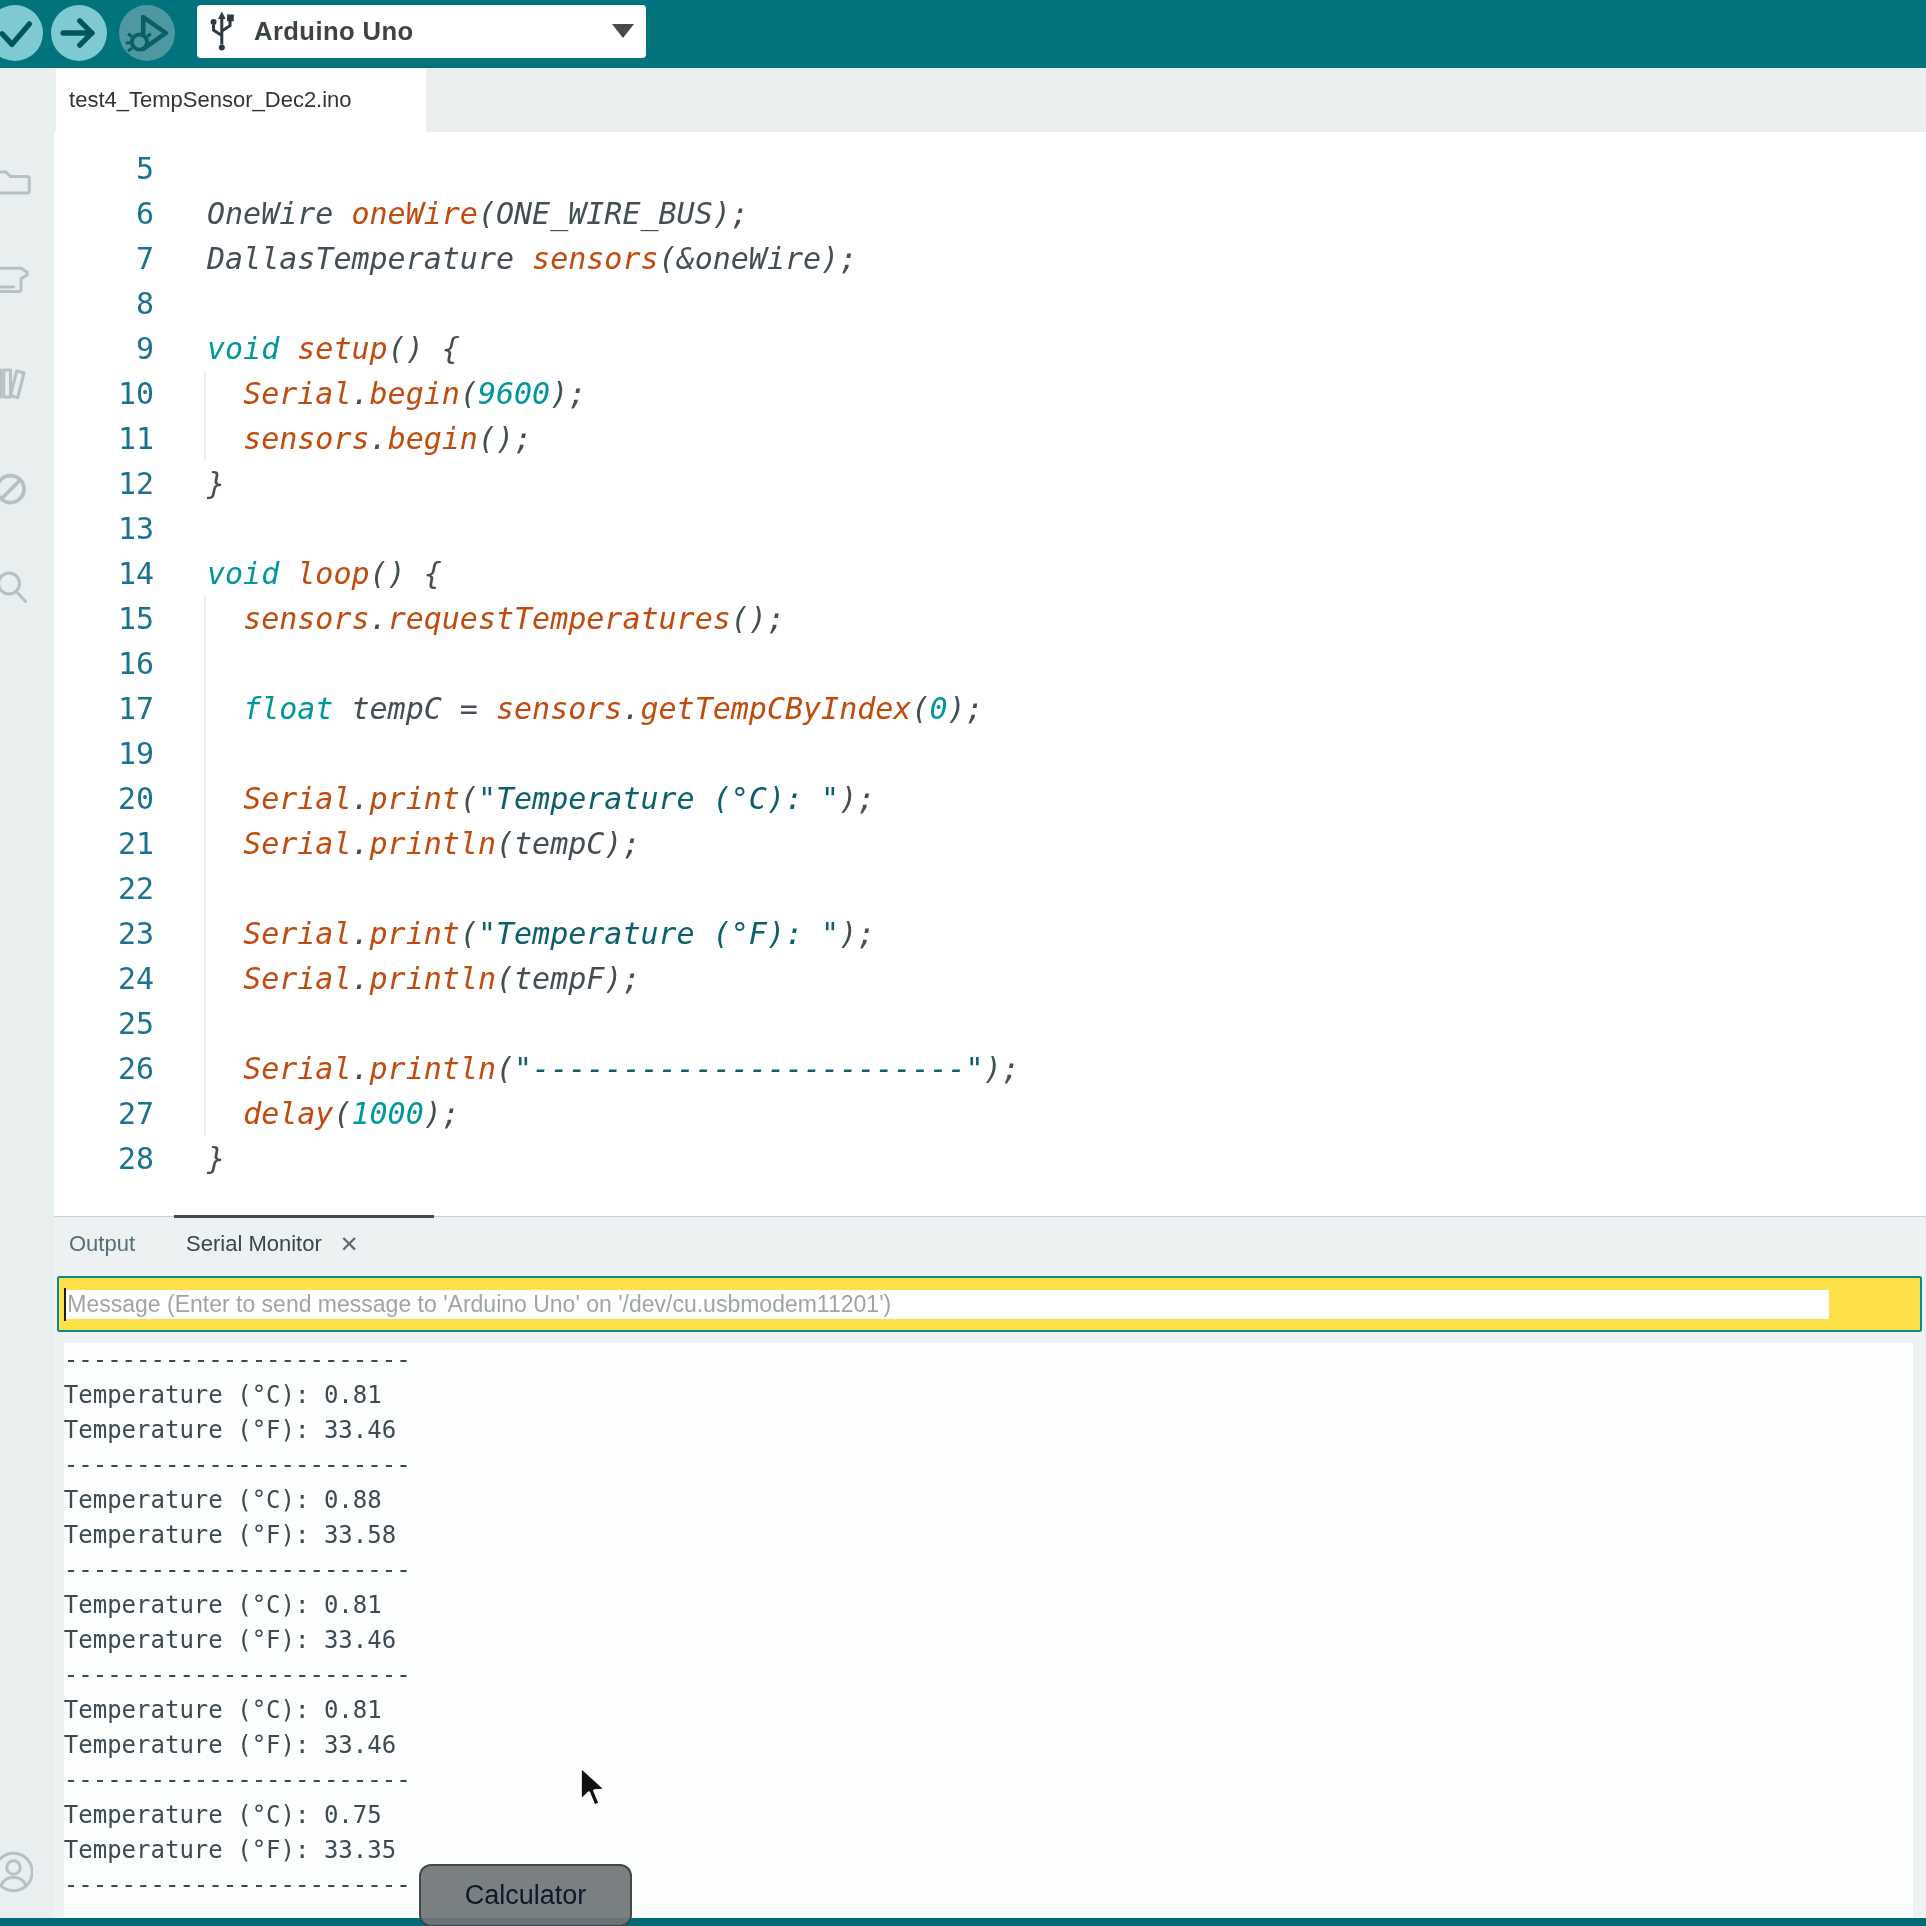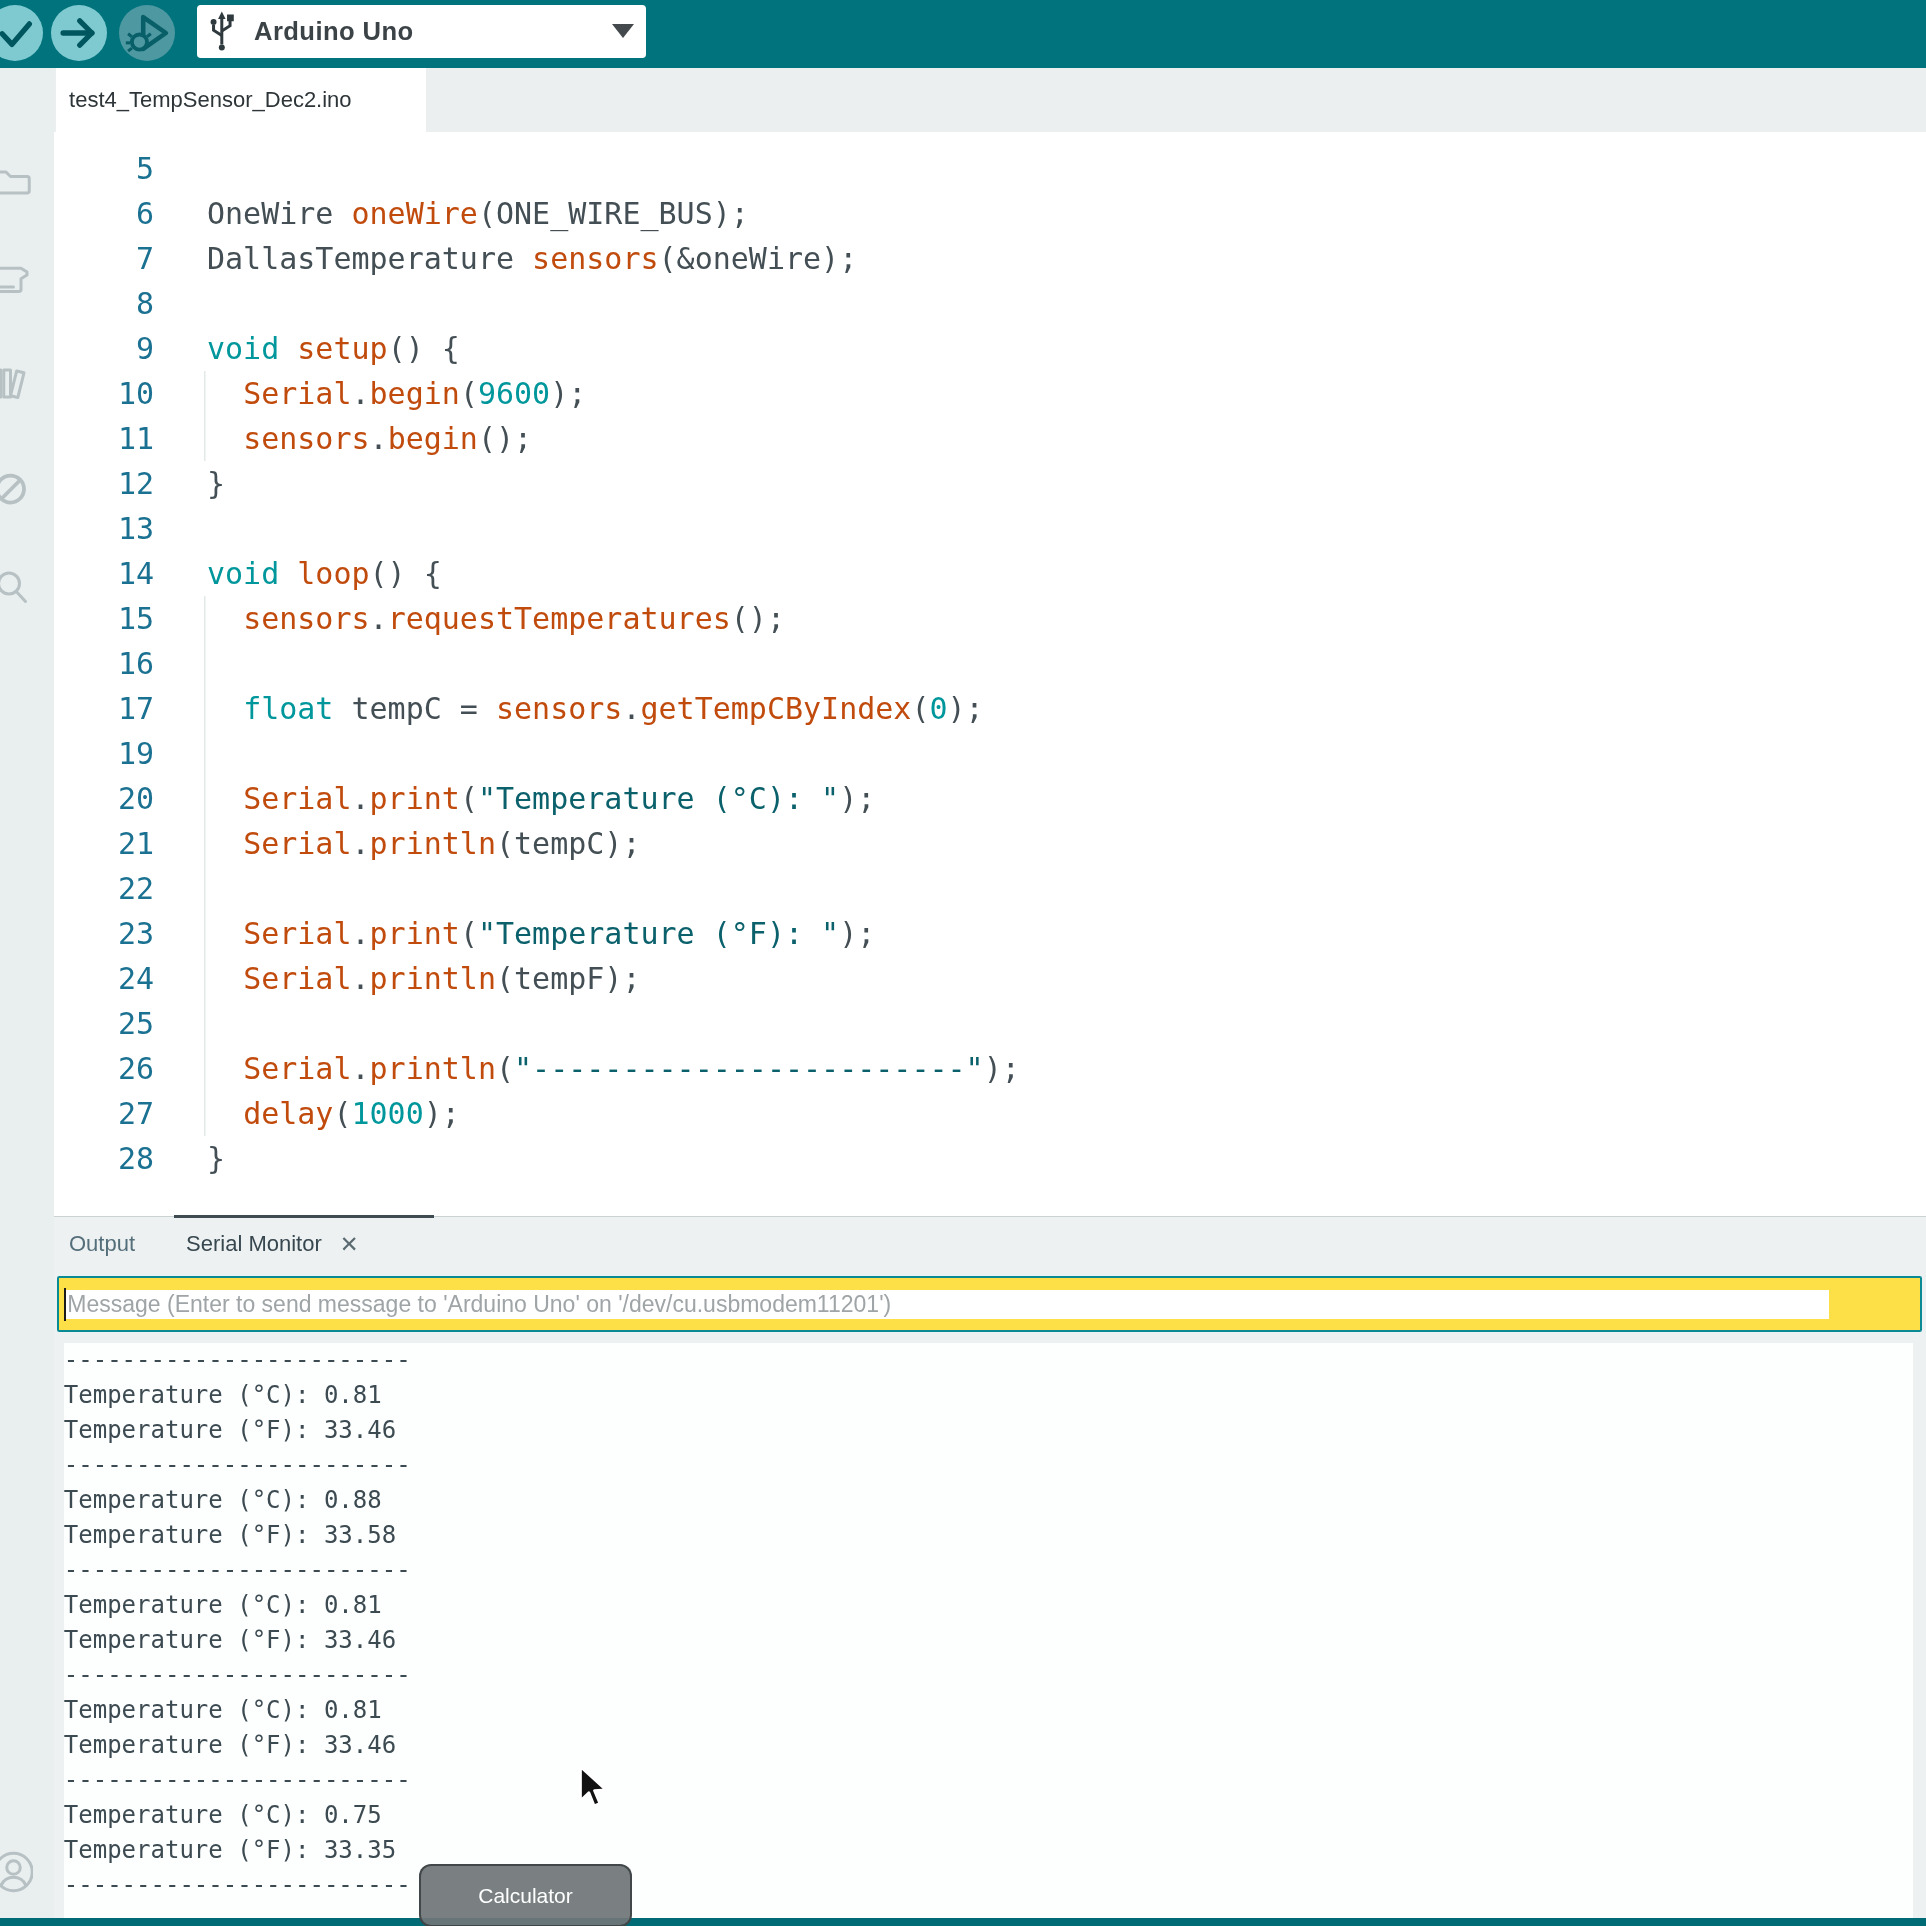--- a/index.html
+++ b/index.html
@@ -29,21 +29,21 @@
   .sidebar{position:absolute;left:0;top:68px;width:54px;height:1850px;background:#e9eeee;z-index:2;}
   .side-icon{position:absolute;left:-9px;width:42px;height:42px;}
   .side-icon svg{width:42px;height:42px;stroke:#b7c1c4;fill:none;stroke-width:4;stroke-linejoin:round;stroke-linecap:round;}
   .acct{top:1783px;}
 
   
   .editor{position:absolute;left:54px;top:132px;width:1873px;height:1084px;background:#ffffff;
     font-family:"DejaVu Sans Mono","Liberation Mono",monospace;font-size:30px;overflow:hidden;padding-top:13.5px;}
   .code-line{height:45px;line-height:45px;white-space:pre;display:flex;}
   .code-line .num{width:100px;text-align:right;color:#1b7191;flex:none;}
-  .code-line .code{padding-left:53px;color:#434f54;}
+  .code-line .code{padding-left:53px;color:#434f54;font-style:italic;}
   .code-line.g{background-image:linear-gradient(#e3e8e8,#e3e8e8);
     background-size:1.5px 100%;background-position:150px 0;background-repeat:no-repeat;}
   .kw{color:#00979c;}
   .fn{color:#c14b0d;}
   .num-lit{color:#00979c;}
   .str{color:#0b616b;}
   .cmt{color:#9aa7aa;}
   .pln{color:#434f54;}
 
   
@@ -64,21 +64,21 @@
     font-family:"DejaVu Sans Mono","Liberation Mono",monospace;font-size:24px;color:#3c4a51;
     line-height:35px;white-space:pre;overflow:hidden;background:#fdfefe;}
 
   
   .statusbar{position:absolute;left:0;top:1918px;width:1927px;height:9px;background:#006b75;z-index:6;}
 
   
   .calc-tip{position:absolute;left:419px;top:1864px;width:213px;height:63px;z-index:9;
     background:rgba(112,118,121,0.93);border:2.3px solid rgba(58,62,64,0.85);border-radius:12px;
     display:flex;align-items:center;justify-content:center;}
-  .calc-tip span{color:#ffffff;font-size:21px;}
+  .calc-tip span{color:#0f172a;font-size:27px;}
 
   
   .cursor{position:absolute;left:573px;top:1764px;z-index:10;}
 </style>
 </head>
 <body>
 
 <div class="toolbar">
   <div class="tb-btn verify">
     <svg width="56" height="56" viewBox="0 0 74 74">

